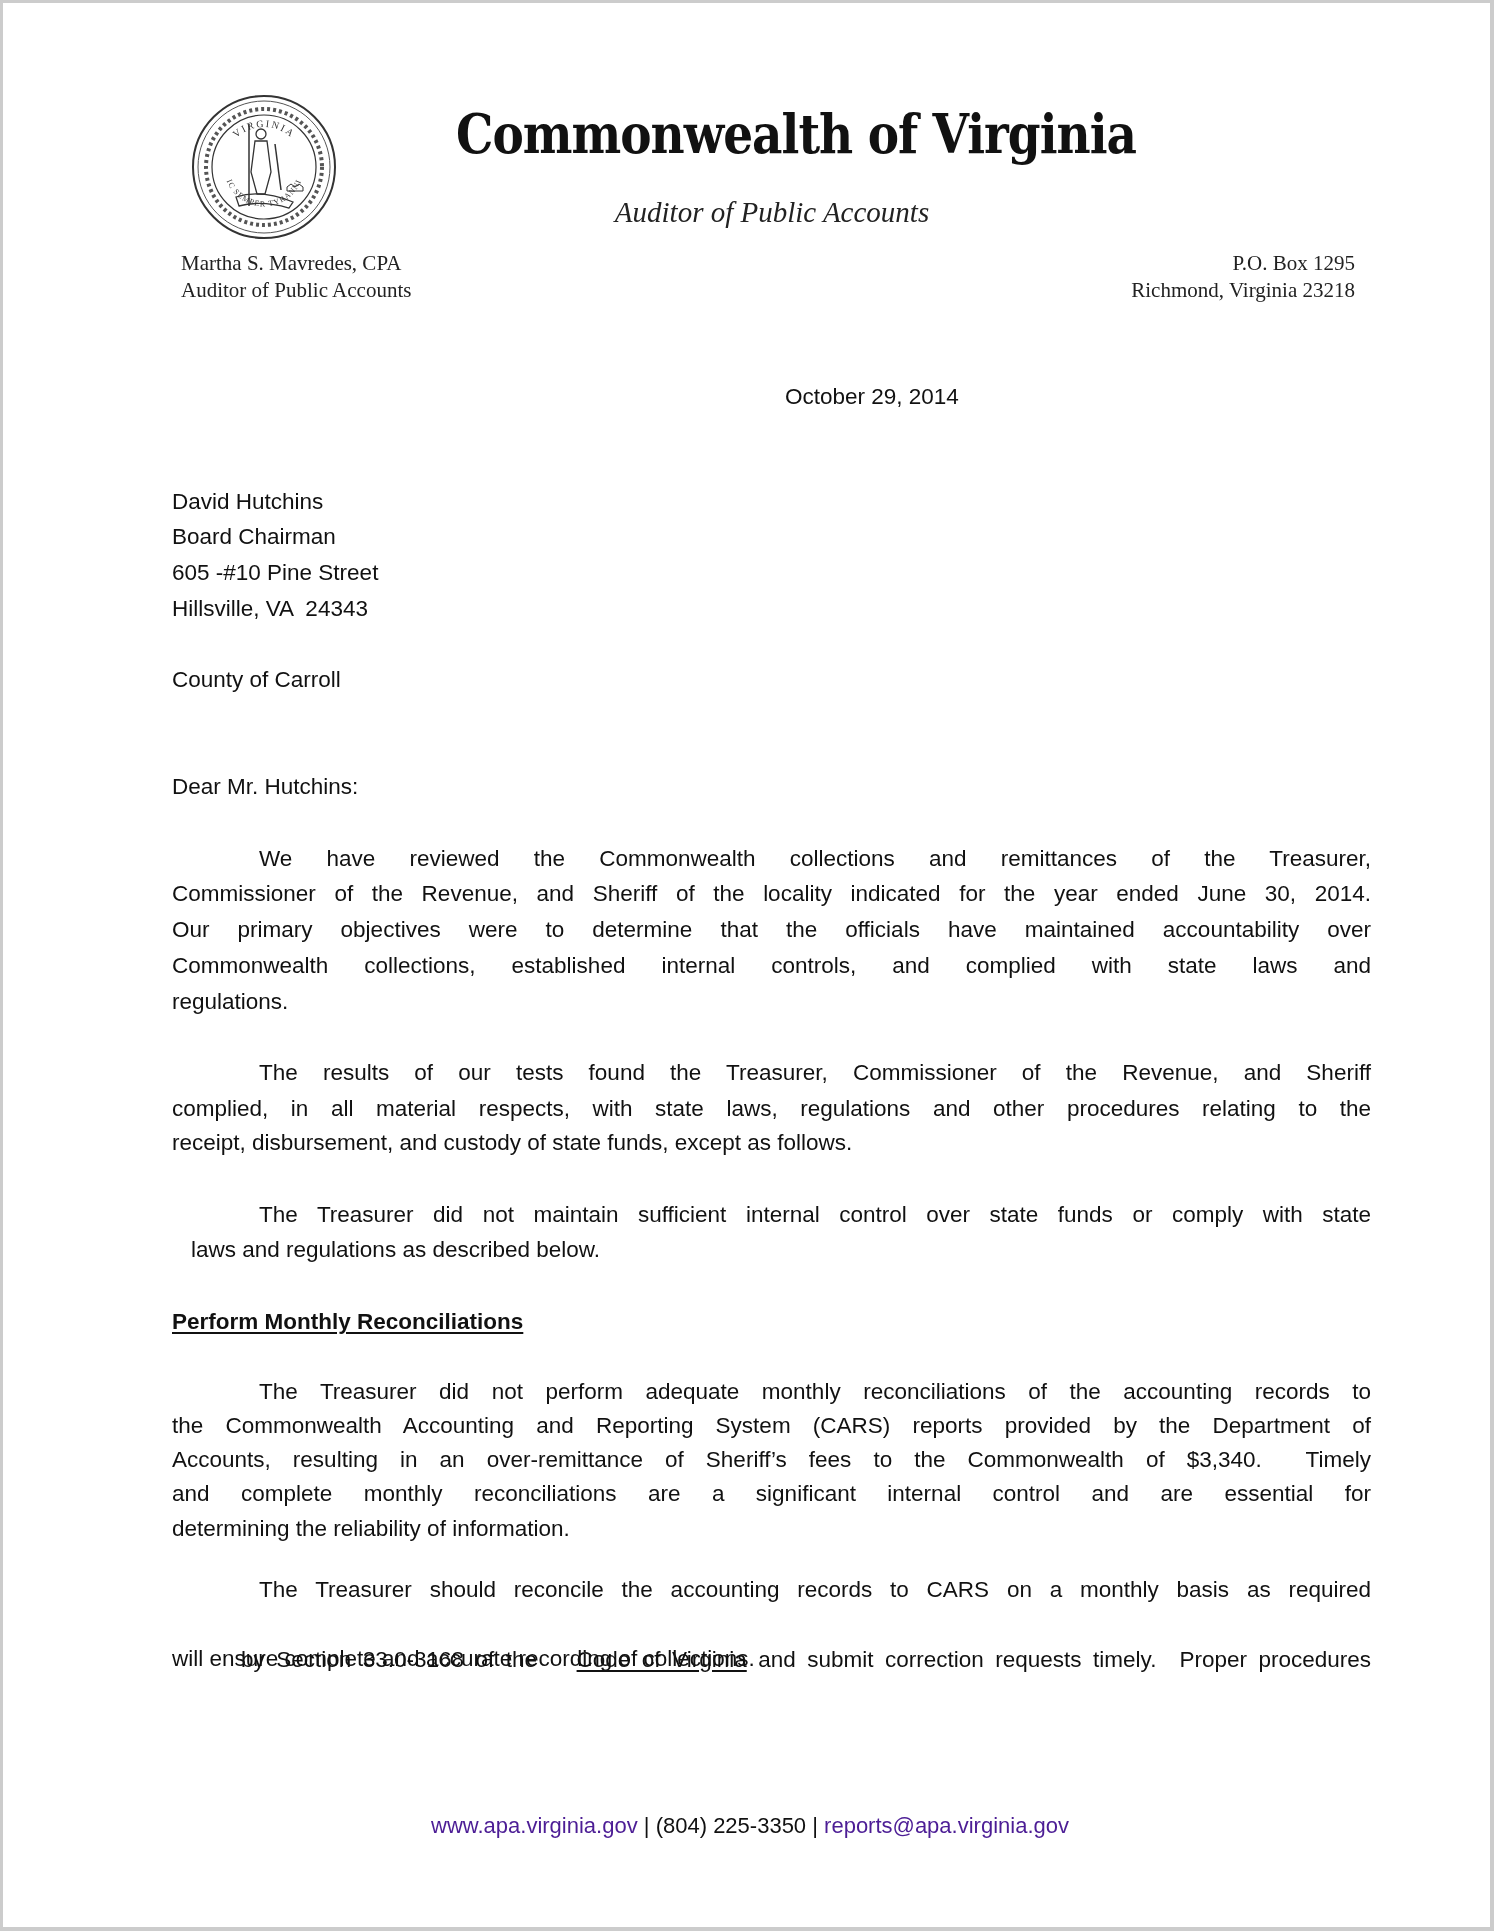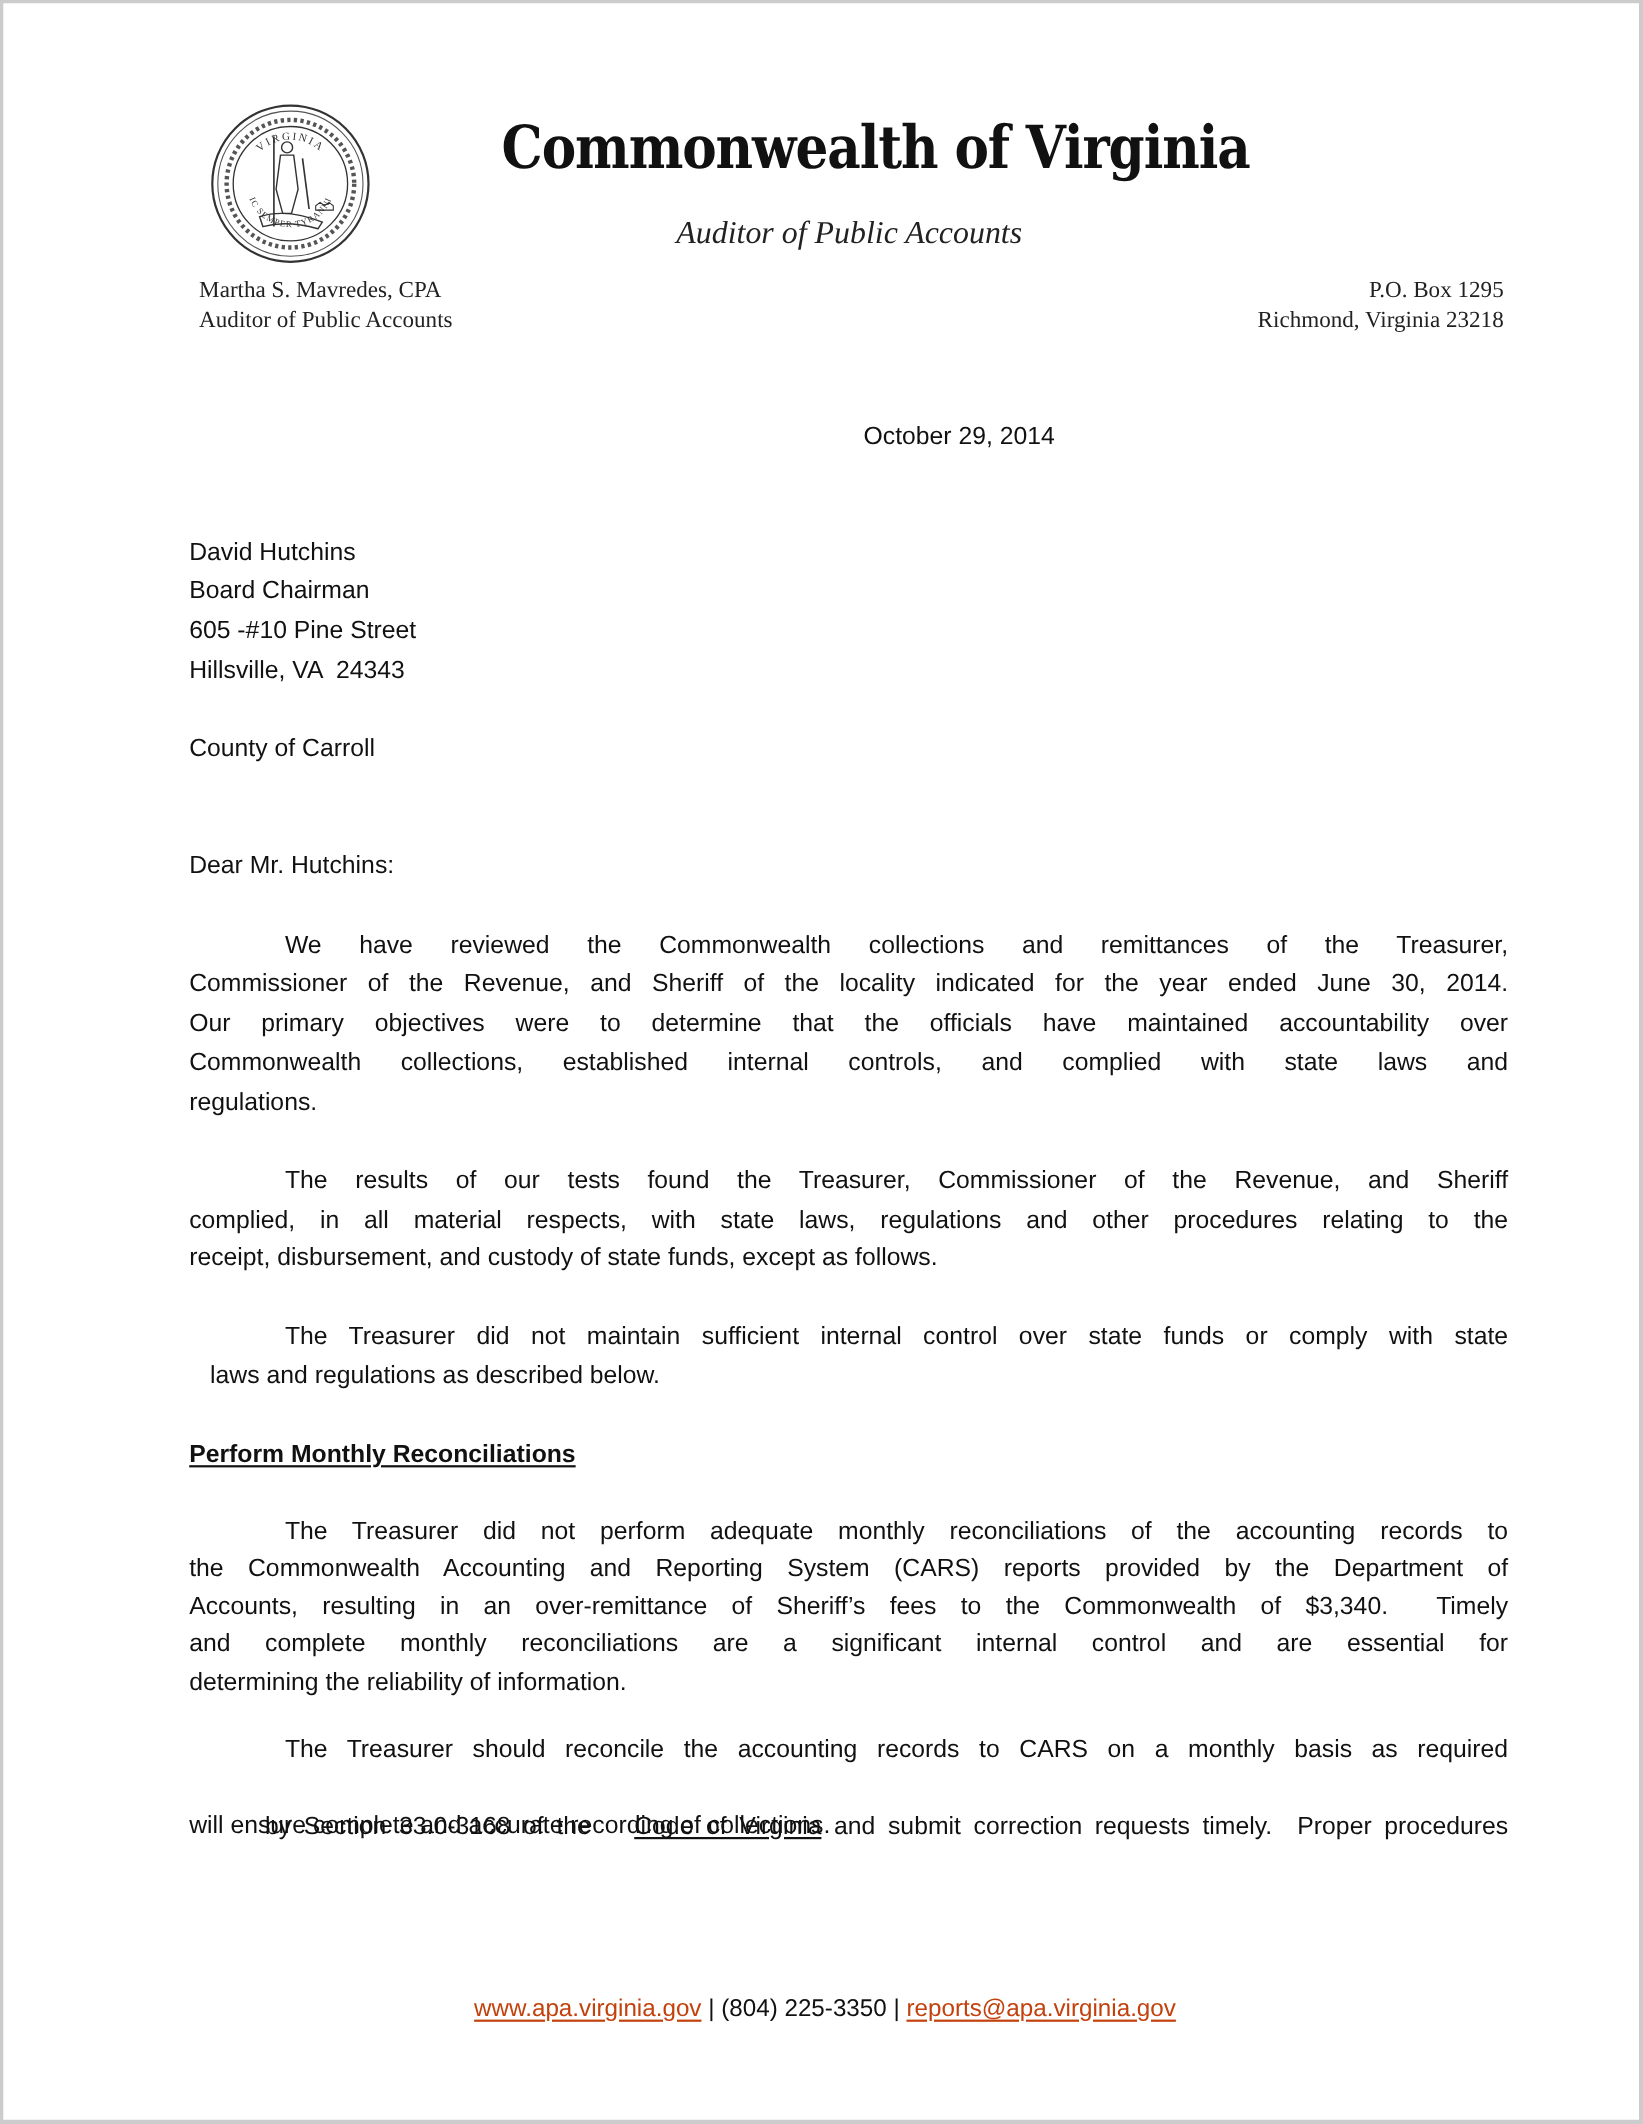--- a/index.html
+++ b/index.html
@@ -9,29 +9,29 @@
           box-sizing:border-box; border:3px solid #cccccc; border-right-width:4px; border-bottom-width:4px; background:#fff; }
   .abs { position:absolute; white-space:nowrap; }
   .seal { position:absolute; left:188px; top:91px; width:146px; height:146px; }
   .title { left:453px; top:104px; width:632px; text-align:center;
            font-family:"DejaVu Serif", serif; font-weight:bold; font-size:47px;
            letter-spacing:-1px; color:#111; transform:scaleY(1.15); }
   .subtitle { left:453px; top:193px; width:632px; text-align:center;
               font-family:"Liberation Serif", serif; font-style:italic; font-size:29px; color:#222; }
   .hdr { font-family:"Liberation Serif", serif; font-size:21px; color:#222; }
   .hdr-left { left:178px; }
-  .hdr-right { right:123px; text-align:center; }
+  .hdr-right { right:135px; text-align:center; }
   .body-text { font-size:22.5px; line-height:35px; color:#111; }
   .line { position:absolute; left:169px; width:1199px; white-space:nowrap; }
   .line.j { text-align:justify; text-align-last:justify; }
   .line.ind { left:256px; width:1112px; }
   .heading { font-weight:bold; text-decoration:underline; text-decoration-thickness:2px; text-underline-offset:3px; }
   .u { text-decoration:underline; text-underline-offset:3px;padding-left:28px; }
   .footer { left:0; width:1494px; top:1810px; text-align:center; font-size:22px; color:#111; }
-  .footer a { color:#c2410c; text-decoration:underline; text-underline-offset:3px; }
+  .footer a { color:#4c1d95; text-underline-offset:3px; }
 </style>
 </head>
 <body>
 
 <div class="page">
 
   <svg class="seal" viewBox="0 0 146 146">
     <circle cx="73" cy="73" r="71" fill="none" stroke="#333" stroke-width="2"></circle>
     <circle cx="73" cy="73" r="66" fill="none" stroke="#555" stroke-width="1"></circle>
     <circle cx="73" cy="73" r="58" fill="none" stroke="#555" stroke-width="4" stroke-dasharray="3 3"></circle>

